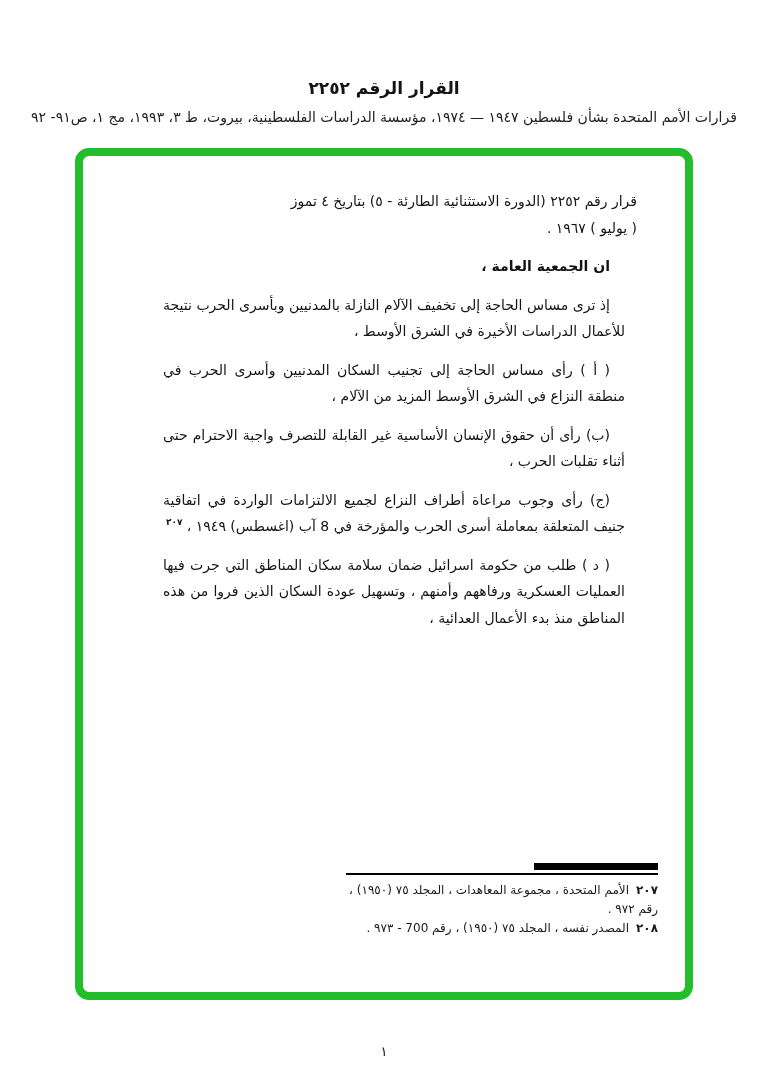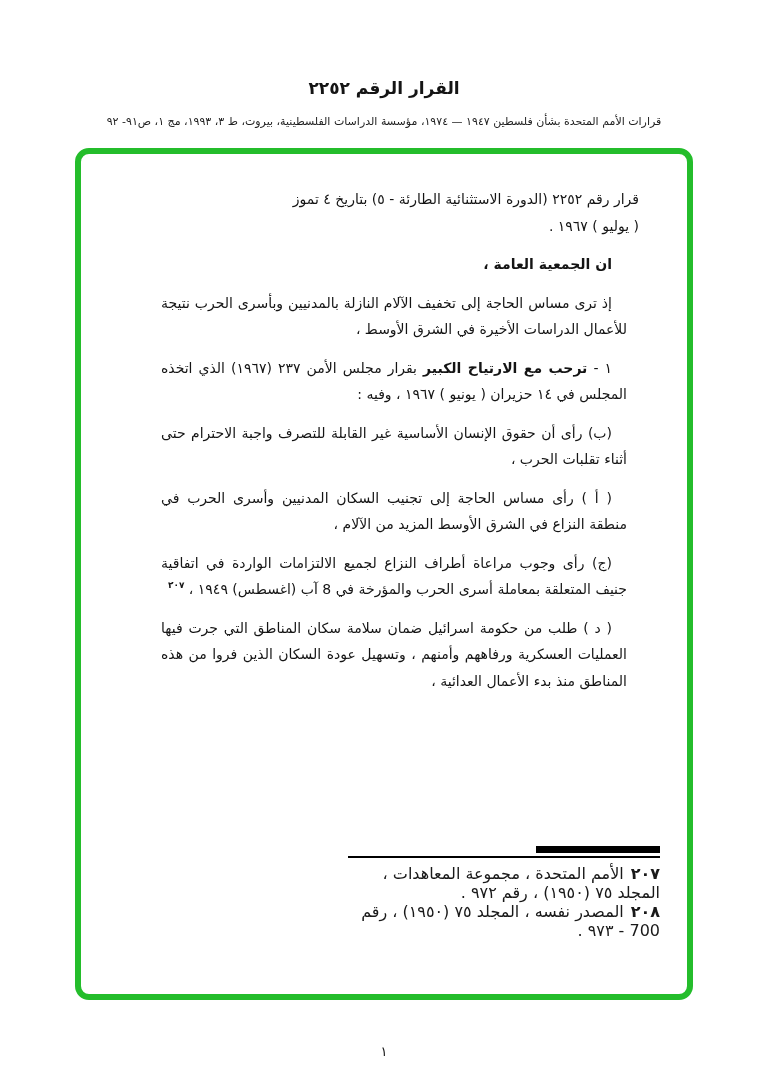--- a/index.html
+++ b/index.html
@@ -12,29 +12,29 @@
     overflow: hidden;
   }
   .header { text-align: center; padding-top: 78px; }
   .title {
     font-size: 17px; font-weight: bold;
     direction: rtl;
     letter-spacing: 1px;
   }
   .source {
     direction: rtl;
-    font-size: 11px;
-    margin-top: 17px;
+    font-size: 14px;
+    margin-top: 11px;
     color: #222;
   }
   .frame {
     position: absolute;
     left: 75px; top: 148px;
     width: 618px; height: 852px;
-    border: 6px solid #ef4444;
+    border: 8px solid #ef4444;
     border-radius: 14px;
     background: #ffffff;
   }
   .doc {
     direction: rtl;
     padding: 32px 48px 0 68px;
     font-size: 14px;
     line-height: 26.5px;
     text-align: justify;
   }
@@ -55,21 +55,21 @@
     font-weight: bold;
     vertical-align: super;
     line-height: 0;
   }
   .footnotes {
     position: absolute;
     right: 27px; bottom: 54px;
     width: 322px;
     direction: rtl;
     text-align: right;
-    font-size: 16px;
+    font-size: 12px;
     line-height: 19px;
     color: #191919;
   }
   .black-bar {
     height: 7px; width: 124px;
     background: #000;
     margin-bottom: 3px;
   }
   .fn-rule {
     height: 2px; width: 312px;
@@ -98,25 +98,24 @@
     <div class="intro">
       <div class="intro-line">قرار رقم ٢٢٥٢ (الدورة الاستثنائية الطارئة - ٥) بتاريخ ٤ تموز</div>
       <div class="intro-line">( يوليو ) ١٩٦٧ .</div>
     </div>
 
 
     <p class="para opening">ان الجمعية العامة ،</p>
 
     <p class="para">إذ ترى مساس الحاجة إلى تخفيف الآلام النازلة بالمدنيين وبأسرى الحرب نتيجة للأعمال الدراسات الأخيرة في الشرق الأوسط ،</p>
 
-    <p class="para"><span>١ - </span><b class="lead">ترحب مع الارتياح الكبير</b><span> بقرار مجلس الأمن ٢٣٧ (١٩٦٧) الذي اتخذه المجلس في ١٤ حزيران ( يونيو ) ١٩٦٧ ، وفيه :</span></p>
+
+    <p class="para"><span>( أ ) رأى مساس الحاجة إلى تجنيب السكان المدنيين وأسرى الحرب في منطقة النزاع في الشرق الأوسط المزيد من الآلام ،</span><sup class="ref"></sup></p>
 
     <p class="para"><span>(ب) رأى أن حقوق الإنسان الأساسية غير القابلة للتصرف واجبة الاحترام حتى أثناء تقلبات الحرب ،</span><sup class="ref"></sup></p>
-
-    <p class="para"><span>( أ ) رأى مساس الحاجة إلى تجنيب السكان المدنيين وأسرى الحرب في منطقة النزاع في الشرق الأوسط المزيد من الآلام ،</span><sup class="ref"></sup></p>
 
     <p class="para"><span>(ج) رأى وجوب مراعاة أطراف النزاع لجميع الالتزامات الواردة في اتفاقية جنيف المتعلقة بمعاملة أسرى الحرب والمؤرخة في 8 آب (اغسطس) ١٩٤٩ ، </span><sup class="ref">٢٠٧</sup></p>
 
     <p class="para"><span>( د ) طلب من حكومة اسرائيل ضمان سلامة سكان المناطق التي جرت فيها العمليات العسكرية ورفاههم وأمنهم ، وتسهيل عودة السكان الذين فروا من هذه المناطق منذ بدء الأعمال العدائية ،</span><sup class="ref"></sup></p>
 
 
   </div>
 
   <div class="footnotes">
     <div class="black-bar"></div>

